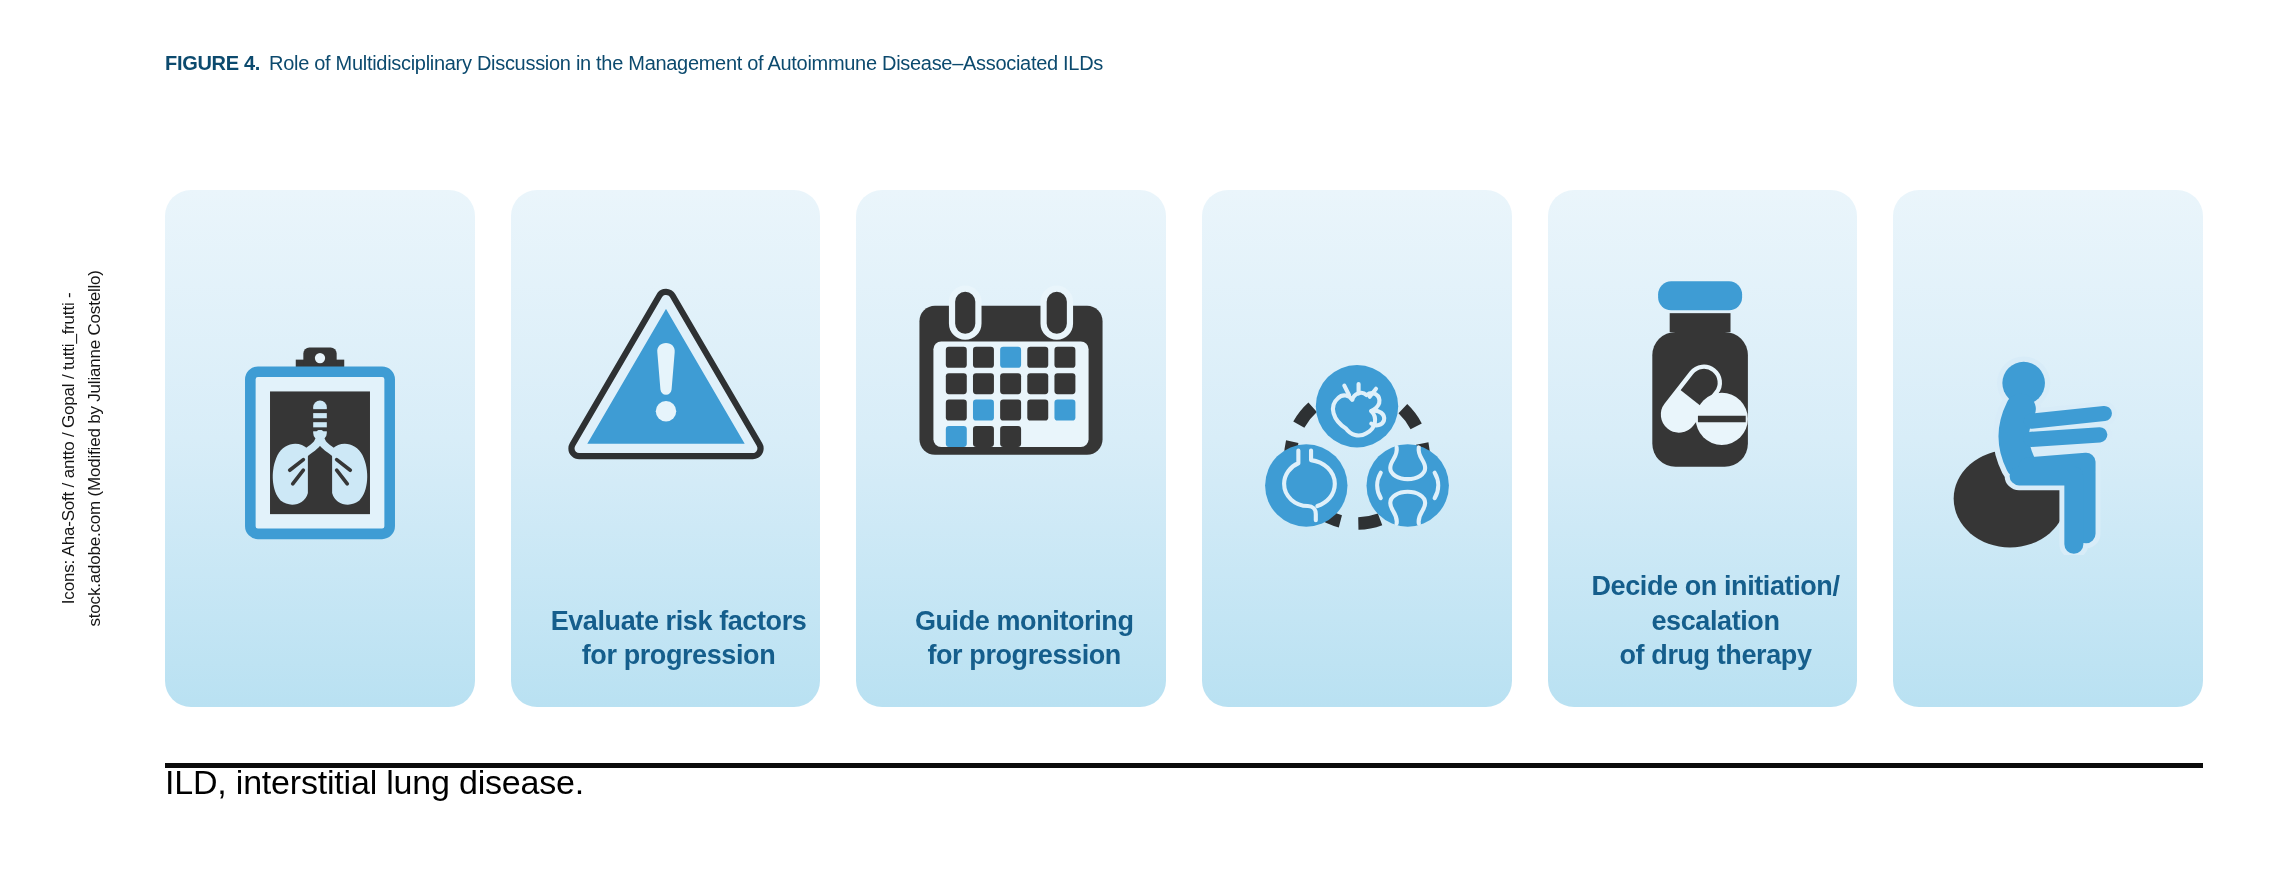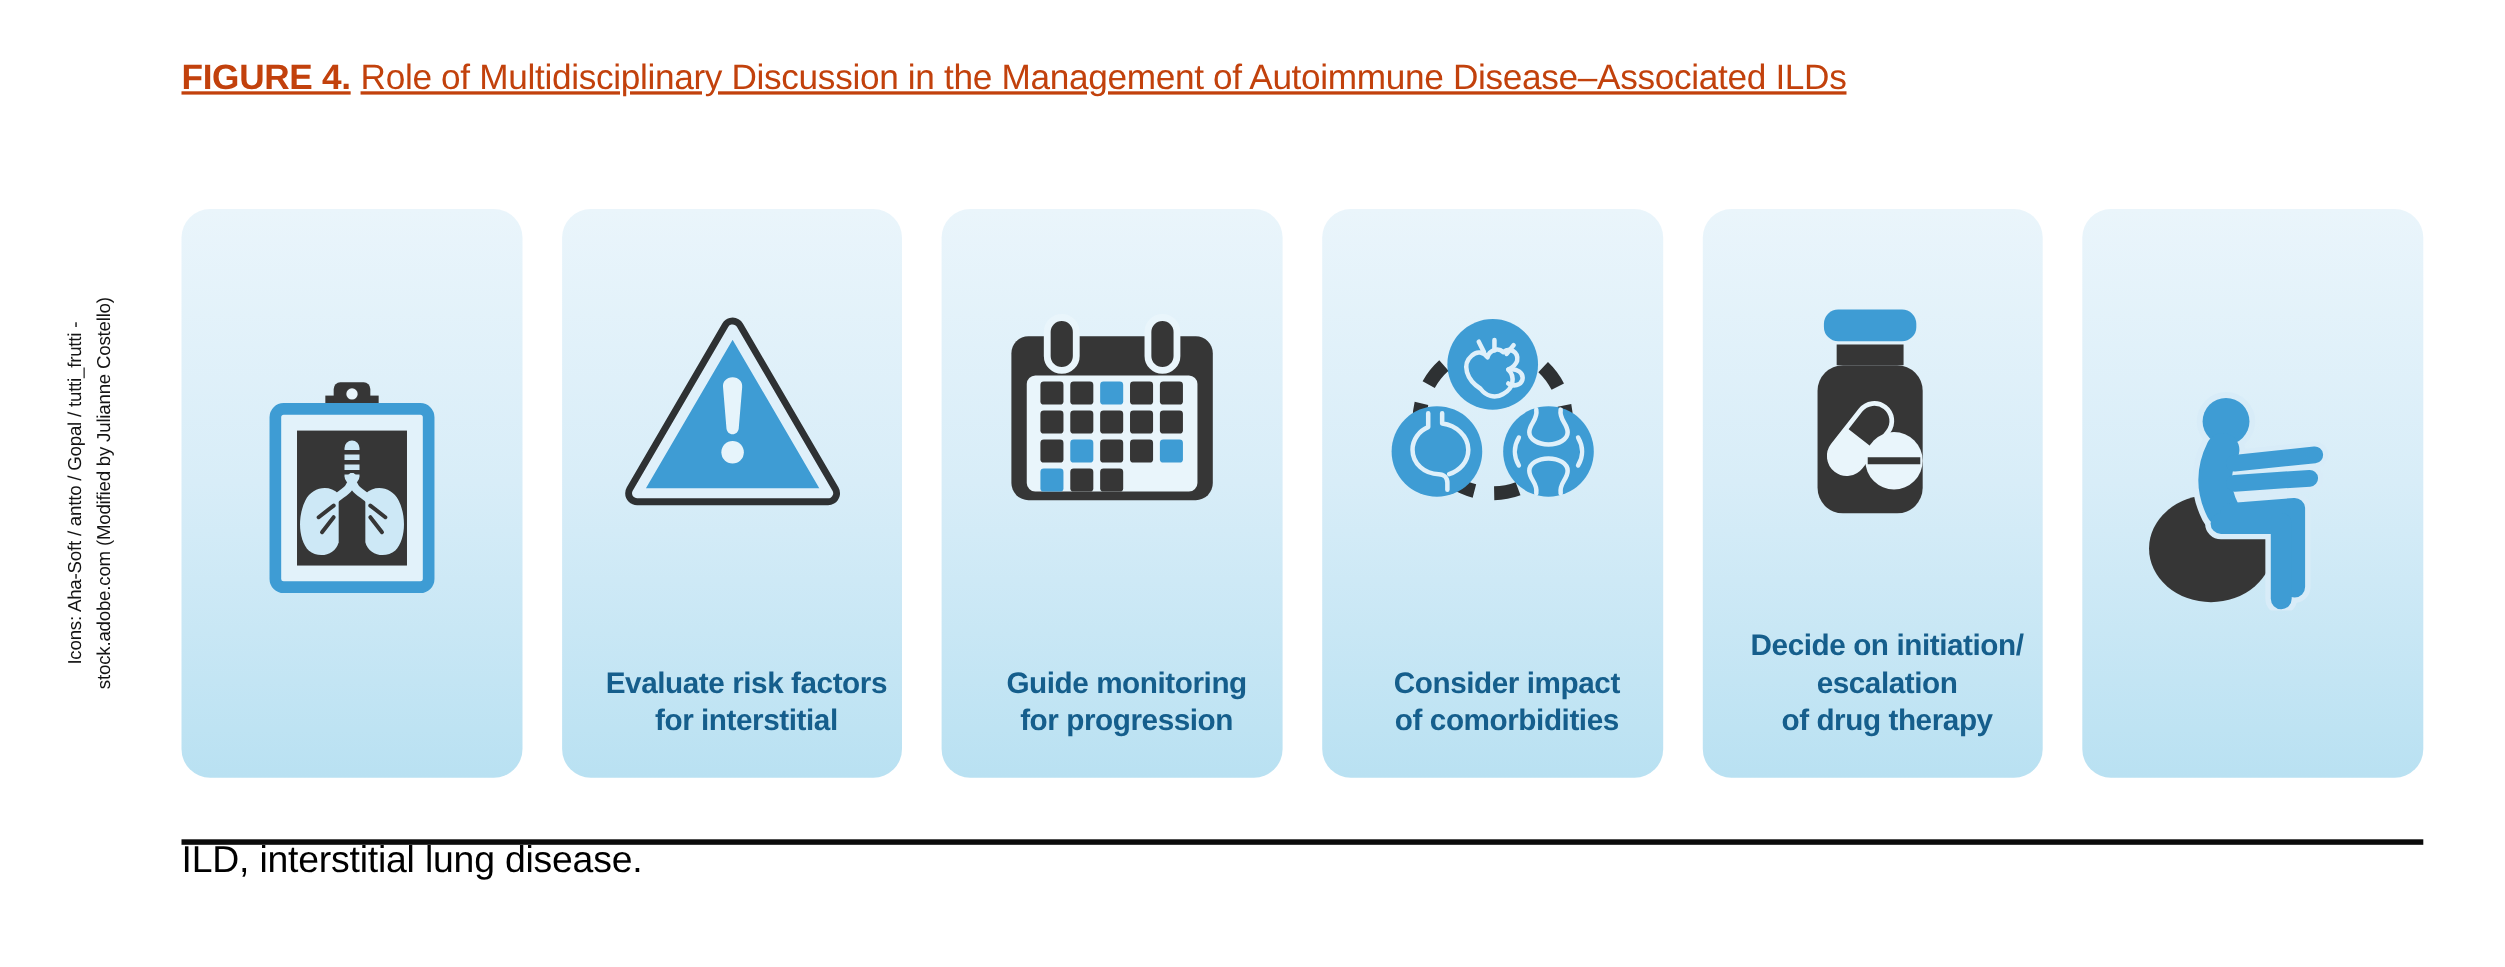--- a/index.html
+++ b/index.html
@@ -1,22 +1,22 @@
 <!DOCTYPE html>
 <html><head>
 <meta charset="utf-8">
 <style>
   html,body{margin:0;padding:0;}
   body{
     width:2277px;height:879px;position:relative;background:#ffffff;
     font-family:"Liberation Sans", sans-serif;overflow:hidden;
   }
   .fig-title{
-    position:absolute;left:165px;top:52px;font-size:32px;color:#c2410c;
-    letter-spacing:-0.3px;white-space:nowrap;text-decoration:underline;
+    position:absolute;left:165px;top:52px;font-size:20px;color:#0c4a6e;
+    letter-spacing:-0.3px;white-space:nowrap;
   }
   .fig-title .fig-label{font-weight:800;margin-right:9px;}
   .credit{
     position:absolute;left:28px;top:190px;width:108px;height:517px;
     display:flex;align-items:center;justify-content:center;
   }
   .credit-inner{
     transform:rotate(-90deg);white-space:nowrap;text-align:center;
     font-size:17px;line-height:1.55;color:#141414;letter-spacing:-0.2px;
   }
@@ -86,21 +86,21 @@
   <article class="card">
     <div class="icon-zone">
       <svg width="208" height="186" viewBox="0 0 134 120">
         <path d="M67 12 L123 108 L11 108 Z" fill="none" stroke="#2E3133" stroke-width="14" stroke-linejoin="round"></path>
         <path d="M67 12 L123 108 L11 108 Z" fill="#3E9CD4" stroke="#DFF0FA" stroke-width="6" stroke-linejoin="round"></path>
         <path d="M67 40 c3.5 0 6 2.5 5.6 6 l-2 24 c-0.3 2 -1.6 3.4 -3.6 3.4 c-2 0 -3.3 -1.4 -3.6 -3.4 l-2 -24 c-0.4 -3.5 2.1 -6 5.6 -6 Z" fill="#E6F4FB"></path>
         <circle cx="67" cy="84" r="6.6" fill="#E6F4FB"></circle>
       </svg>
     </div>
     <div class="card-label">Evaluate risk factors
-for interstitial</div>
+for progression</div>
   </article>
 
   <article class="card">
     <div class="icon-zone">
       <svg width="202" height="180" viewBox="0 0 130 116">
         <rect x="6" y="14" width="118" height="96" rx="10" fill="#363636"></rect>
         <rect x="15" y="37" width="100" height="68" rx="5" fill="#E9F5FB"></rect>
         <g fill="#363636" stroke="#E9F5FB" stroke-width="4">
           <rect x="27" y="3" width="17" height="31" rx="8.5"></rect>
           <rect x="86" y="3" width="17" height="31" rx="8.5"></rect>
@@ -146,22 +146,20 @@
           <path d="M74 41 C79 40 83 43 82 47 C81 50 77 51 74 49"></path>
           <path d="M28 66 l0 8 c-5 2 -9 7 -9 13 c0 8 7 14 15 14 c3 0 5 2 5 5 l0 4"></path>
           <path d="M36 66 l0 6 c8 1 15 7 15 15 c0 7 -5 12 -11 14"></path>
           <path d="M90 64 c1 6 -4 8 -4 13 c0 4 5 7 11 7 c6 0 11 -3 11 -7 c0 -5 -5 -7 -4 -13"></path>
           <path d="M90 112 c1 -6 -4 -8 -4 -13 c0 -4 5 -7 11 -7 c6 0 11 3 11 7 c0 5 -5 7 -4 13"></path>
           <path d="M80 80 c-3 5 -3 11 0 16"></path>
           <path d="M114 80 c3 5 3 11 0 16"></path>
         </g>
       </svg>
     </div>
-    <div class="card-label">Consider impact
-of comorbidities</div>
   </article>
 
   <article class="card">
     <div class="icon-zone">
       <svg width="168" height="198" viewBox="0 0 116 136">
         <rect x="27" y="4" width="58" height="20" rx="9" fill="#3E9CD4"></rect>
         <rect x="35" y="26" width="42" height="13" fill="#363636"></rect>
         <rect x="23" y="39" width="66" height="93" rx="16" fill="#363636"></rect>
         <g transform="rotate(38 50 85)">
           <rect x="39" y="60" width="22" height="50" rx="11" fill="#E9F5FB"></rect>

